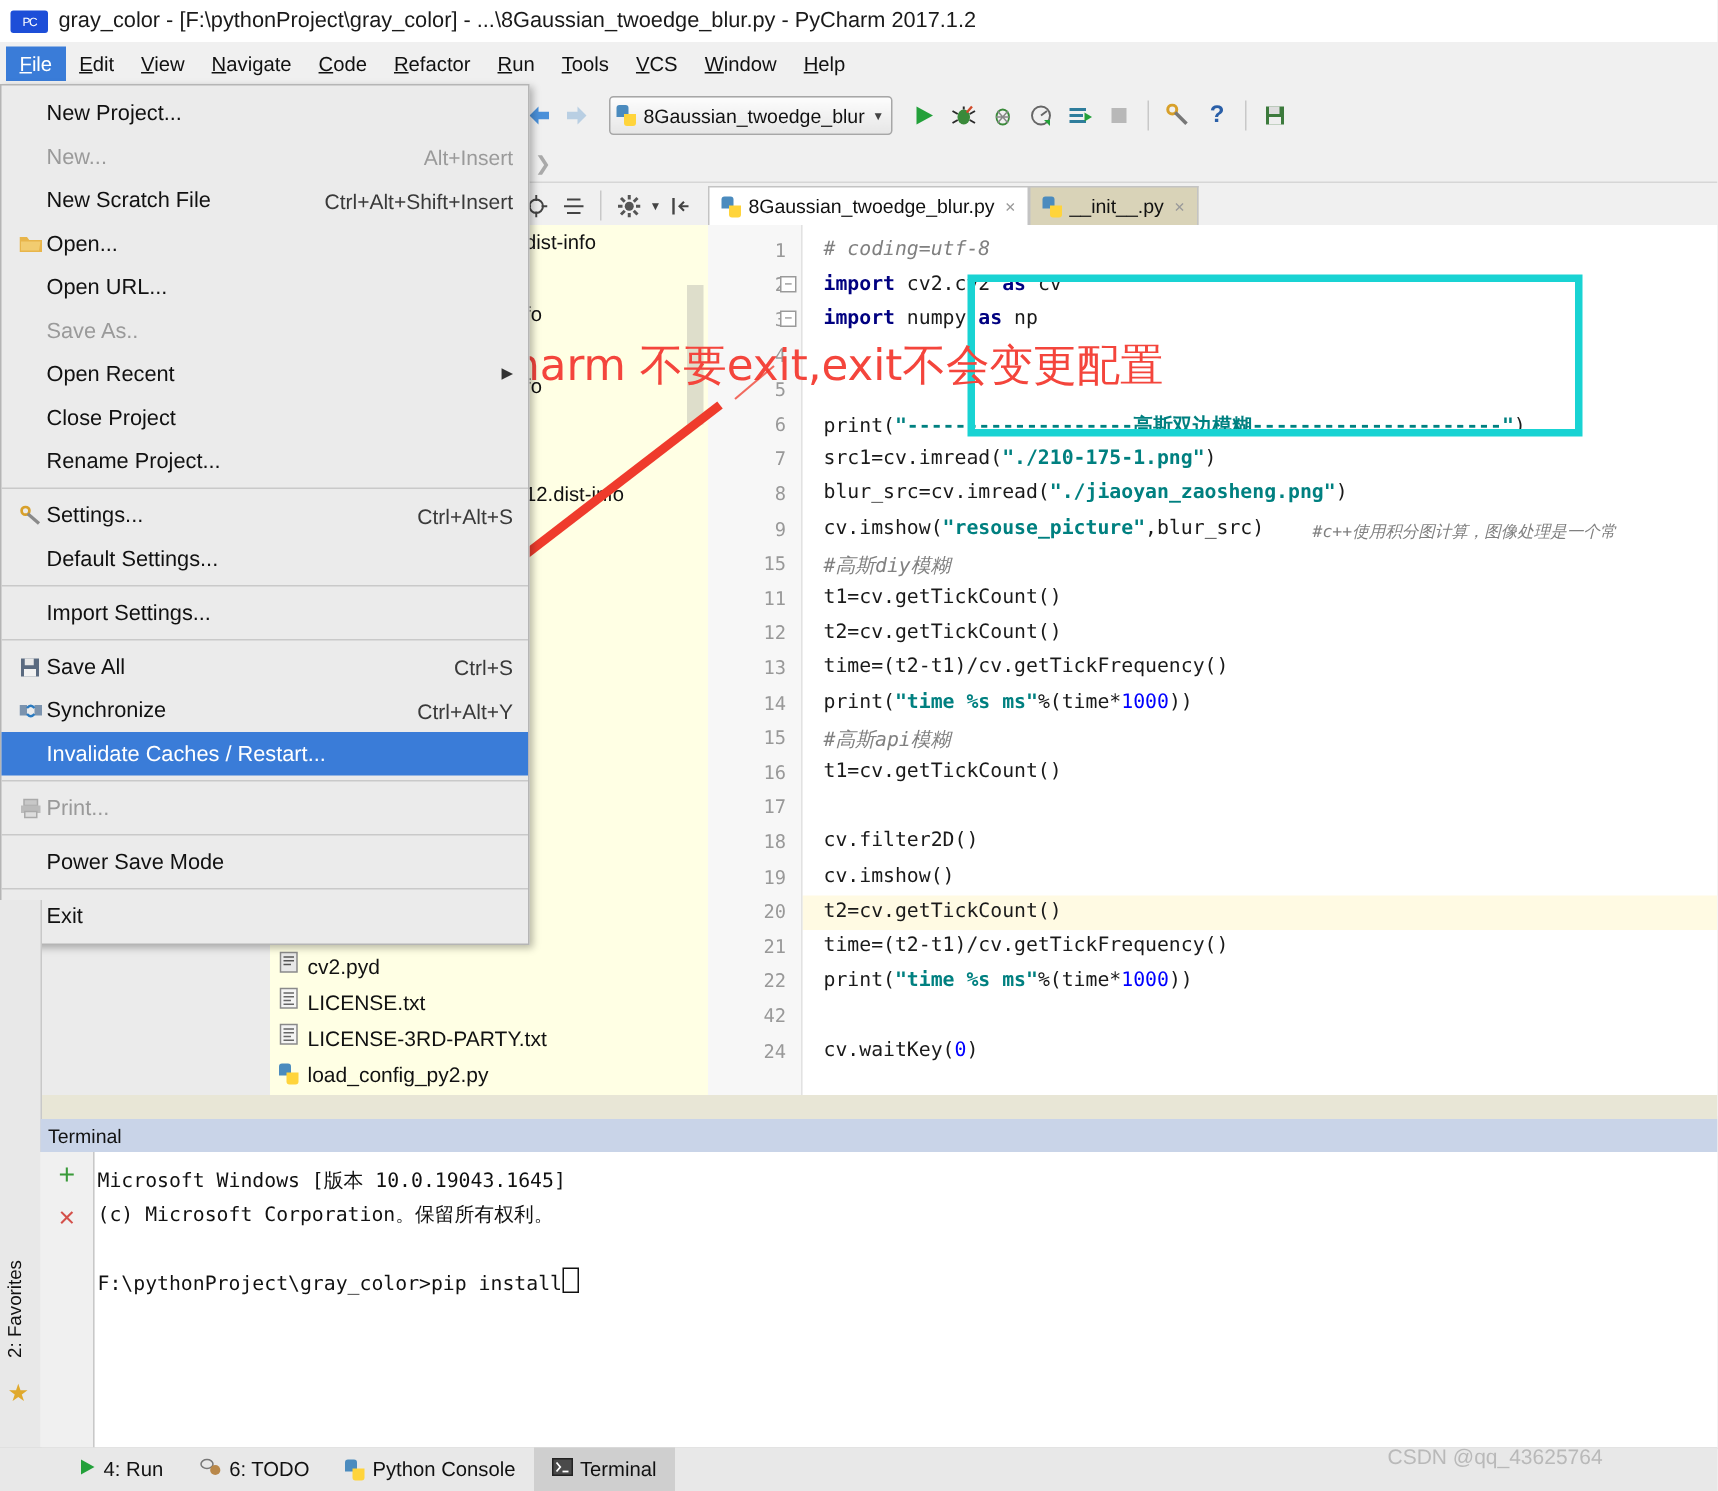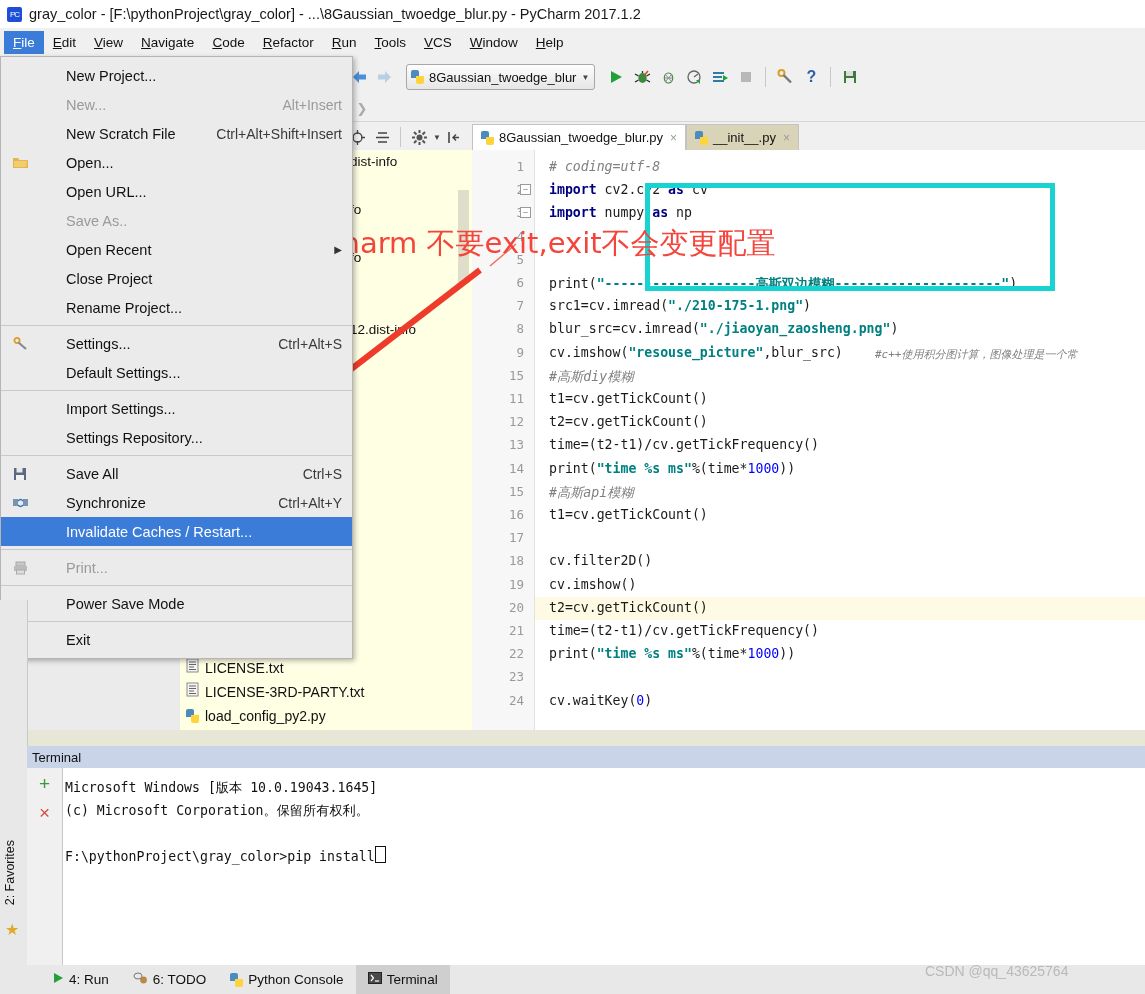--- a/index.html
+++ b/index.html
@@ -7,21 +7,21 @@
     width:1145px;height:994px;position:relative;overflow:hidden;
     background:#f0f0f0;
     font-family:"Liberation Sans","DejaVu Sans",sans-serif;
     font-size:13px;color:#000;
   }
   .abs{position:absolute;}
 
   
   #titlebar{left:0;top:0;width:1145px;height:28px;background:#ffffff;
             display:flex;align-items:center;gap:7px;padding-left:7px;box-sizing:border-box;}
-  #pc-logo{width:15px;height:15px;background:#1d4ed8;border-radius:2px;color:#fff;
+  #pc-logo{width:25px;height:15px;background:#1d4ed8;border-radius:2px;color:#fff;
            font-size:8px;line-height:15px;text-align:center;font-family:"Liberation Sans",sans-serif;
            letter-spacing:-1px;}
   #title-text{font-size:14.5px;color:#1a1a1a;white-space:nowrap;}
 
   
   #menubar{left:0;top:28px;width:1145px;height:28px;background:#f0f0f0;
            display:flex;align-items:center;padding-left:4px;box-sizing:border-box;}
   .menubar-item{padding:4px 9px;font-size:13.5px;color:#111;white-space:nowrap;cursor:default;}
   .menubar-item.active{background:#3a7cd8;color:#fff;}
   .menubar-item u{text-decoration:underline;}
@@ -95,21 +95,21 @@
   
   #arrowsvg{left:0;top:150px;width:700px;height:420px;pointer-events:none;}
 
   
   #filemenu{left:0;top:56px;width:353px;background:#ebebeb;
             border:1px solid #b5b5b5;box-shadow:2px 2px 5px rgba(0,0,0,.28);
             padding:4px 0;box-sizing:border-box;}
   .mi{display:flex;align-items:center;height:29px;padding:0 10px 0 8px;box-sizing:border-box;
       font-size:14.5px;color:#111;white-space:nowrap;}
   .mi .micon{width:22px;flex:0 0 22px;display:flex;align-items:center;justify-content:center;font-size:14px;}
-  .mi .mlabel{flex:1;margin-left:35px;}
+  .mi .mlabel{flex:1;}
   .mi .mkey{color:#3a3a3a;font-size:14px;margin-left:18px;}
   .mi .marrow{color:#333;font-size:10px;}
   .mi.disabled .mlabel,.mi.disabled .mkey{color:#9a9a9a;}
   .mi.sel{background:#3a7cd8;}
   .mi.sel .mlabel{color:#fff;}
   .msep{height:1px;background:#c9c9c9;margin:3px 0;}
 
   
   #term-head{left:27px;top:746px;width:1118px;height:22px;background:#c9d4e8;
              display:flex;align-items:center;padding-left:5px;box-sizing:border-box;font-size:13px;color:#111;}
@@ -360,21 +360,21 @@
       <div class="lnum" style="top: 287.4px;">13</div>
       <div class="lnum" style="top: 310.6px;">14</div>
       <div class="lnum" style="top: 333.8px;">15</div>
       <div class="lnum" style="top: 357px;">16</div>
       <div class="lnum" style="top: 380.2px;">17</div>
       <div class="lnum" style="top: 403.4px;">18</div>
       <div class="lnum" style="top: 426.6px;">19</div>
       <div class="lnum" style="top: 449.8px;">20</div>
       <div class="lnum" style="top: 473px;">21</div>
       <div class="lnum" style="top: 496.2px;">22</div>
-      <div class="lnum" style="top: 519.4px;">23</div>
+      <div class="lnum" style="top: 519.4px;">42</div>
       <div class="lnum" style="top: 542.6px;">24</div>
       <div class="fold" style="left: 48px; top: 34.2px;">–</div>
       <div class="fold" style="left: 48px; top: 57.4px;">–</div>
     </div>
   <div id="codearea">
       <div class="cline" style="top: 9px;"><span class="cm"># coding=utf-8</span></div>
       <div class="cline" style="top: 32.2px;"><span class="kw">import</span> cv2.cv2 <span class="kw">as</span> cv</div>
       <div class="cline" style="top: 55.4px;"><span class="kw">import</span> numpy <span class="kw">as</span> np</div>
       <div class="cline" style="top: 78.6px;"></div>
       <div class="cline" style="top: 101.8px;"></div>
@@ -469,24 +469,20 @@
     </div>
     <div class="mi">
       <span class="micon"></span>
       <span class="mlabel">Default Settings...</span>
     </div>
     <div class="msep"></div>
     <div class="mi">
       <span class="micon"></span>
       <span class="mlabel">Import Settings...</span>
     </div>
-    <div class="mi">
-      <span class="micon"></span>
-      <span class="mlabel">Settings Repository...</span>
-    </div>
     <div class="msep"></div>
     <div class="mi">
       <span class="micon">
         <svg width="14" height="14" viewBox="0 0 14 14">
           <rect x="1" y="1" width="12" height="12" fill="#5a6a80"></rect>
           <rect x="3.5" y="1" width="6" height="4.5" fill="#e8e8e8"></rect>
           <rect x="3" y="8" width="8" height="5" fill="#f2f2f2"></rect>
         </svg>
       </span>
       <span class="mlabel">Save All</span>

